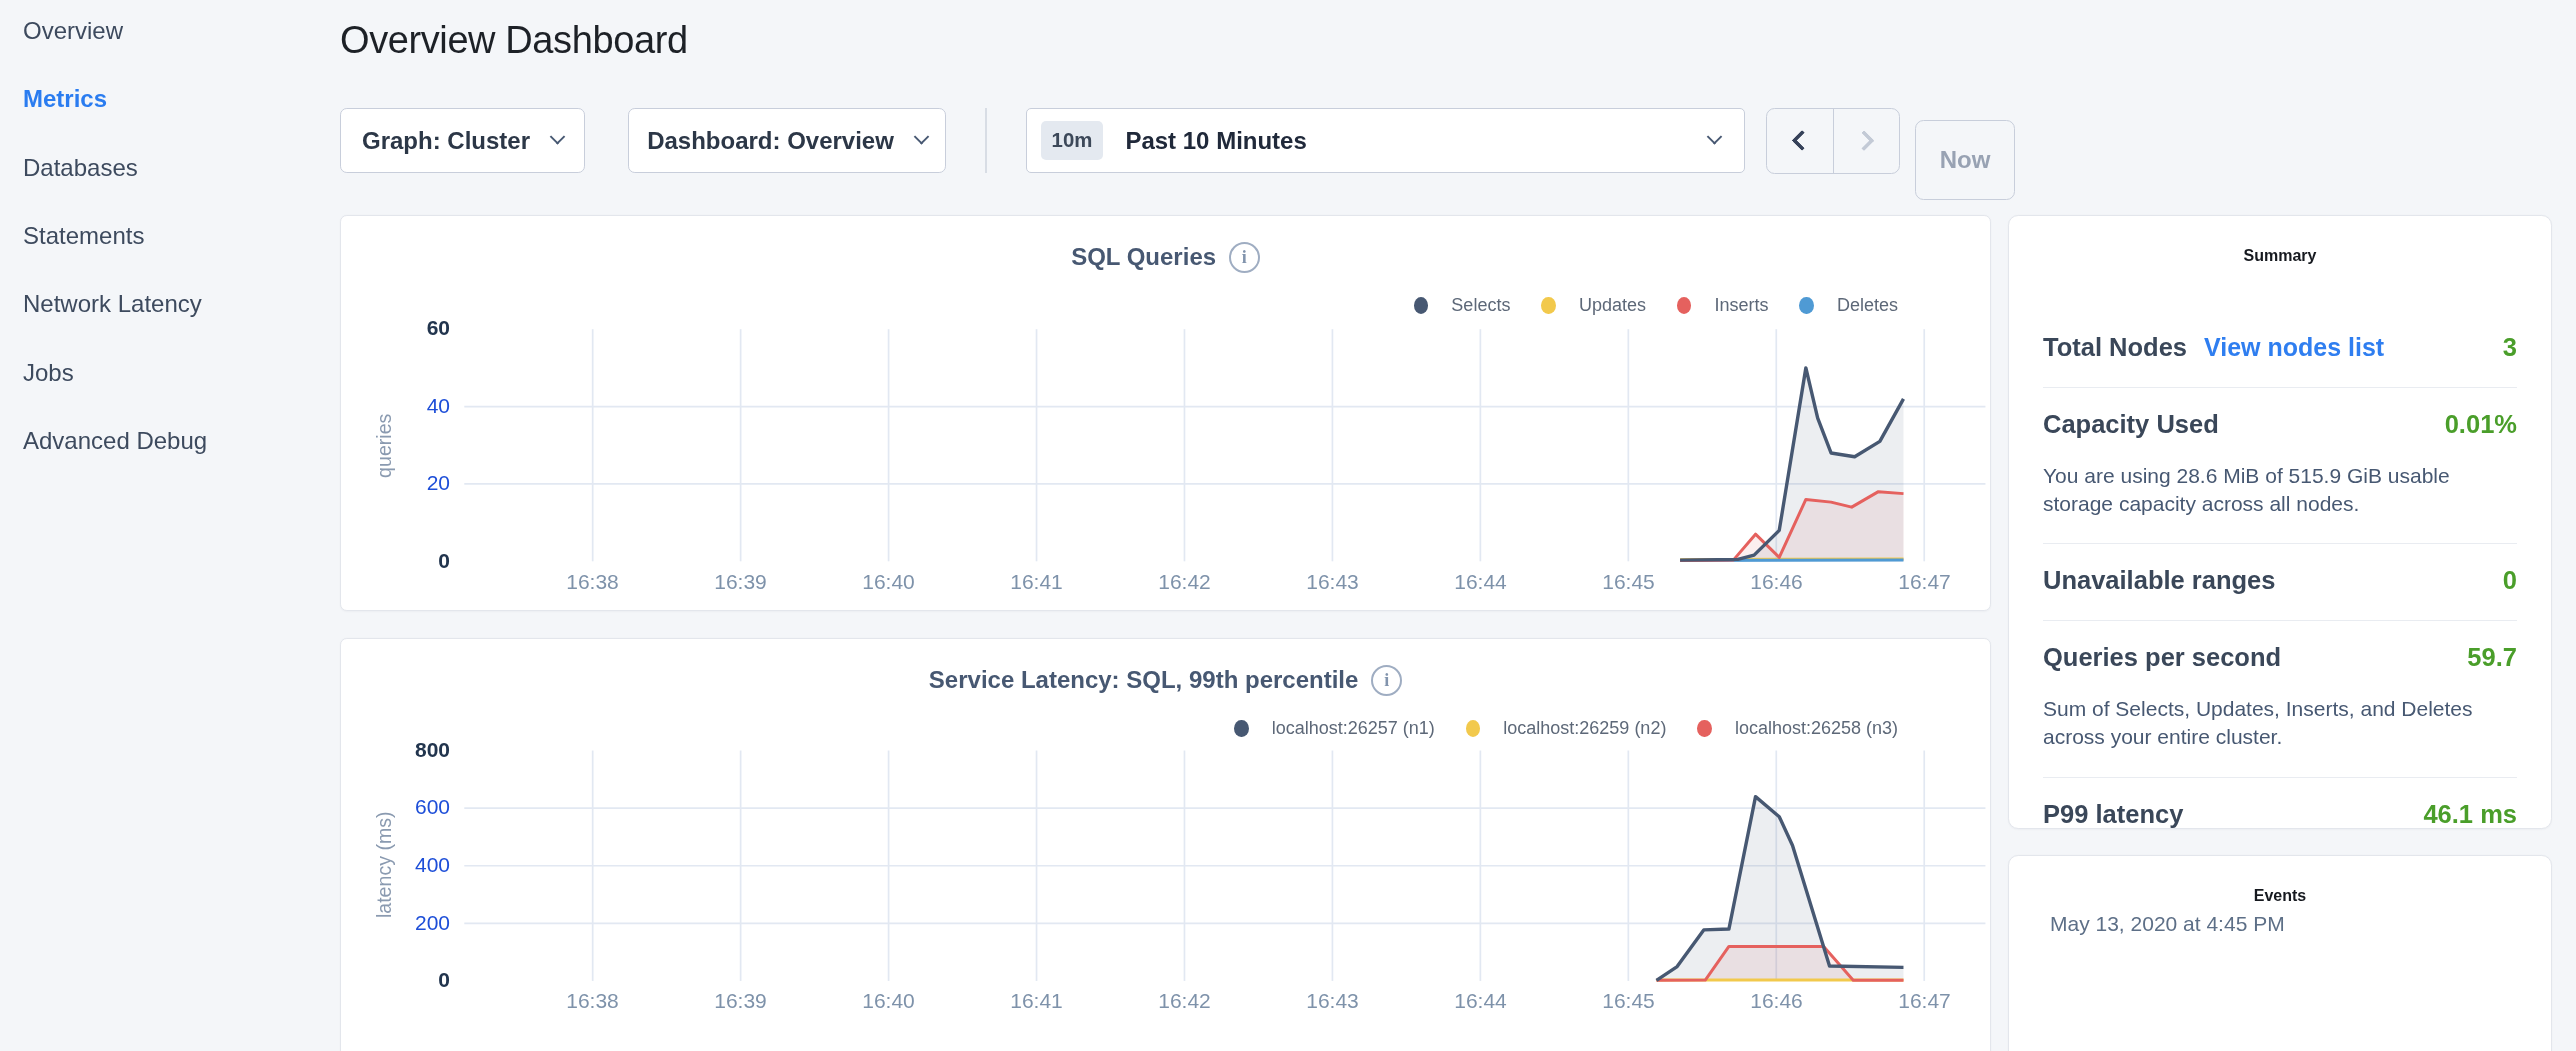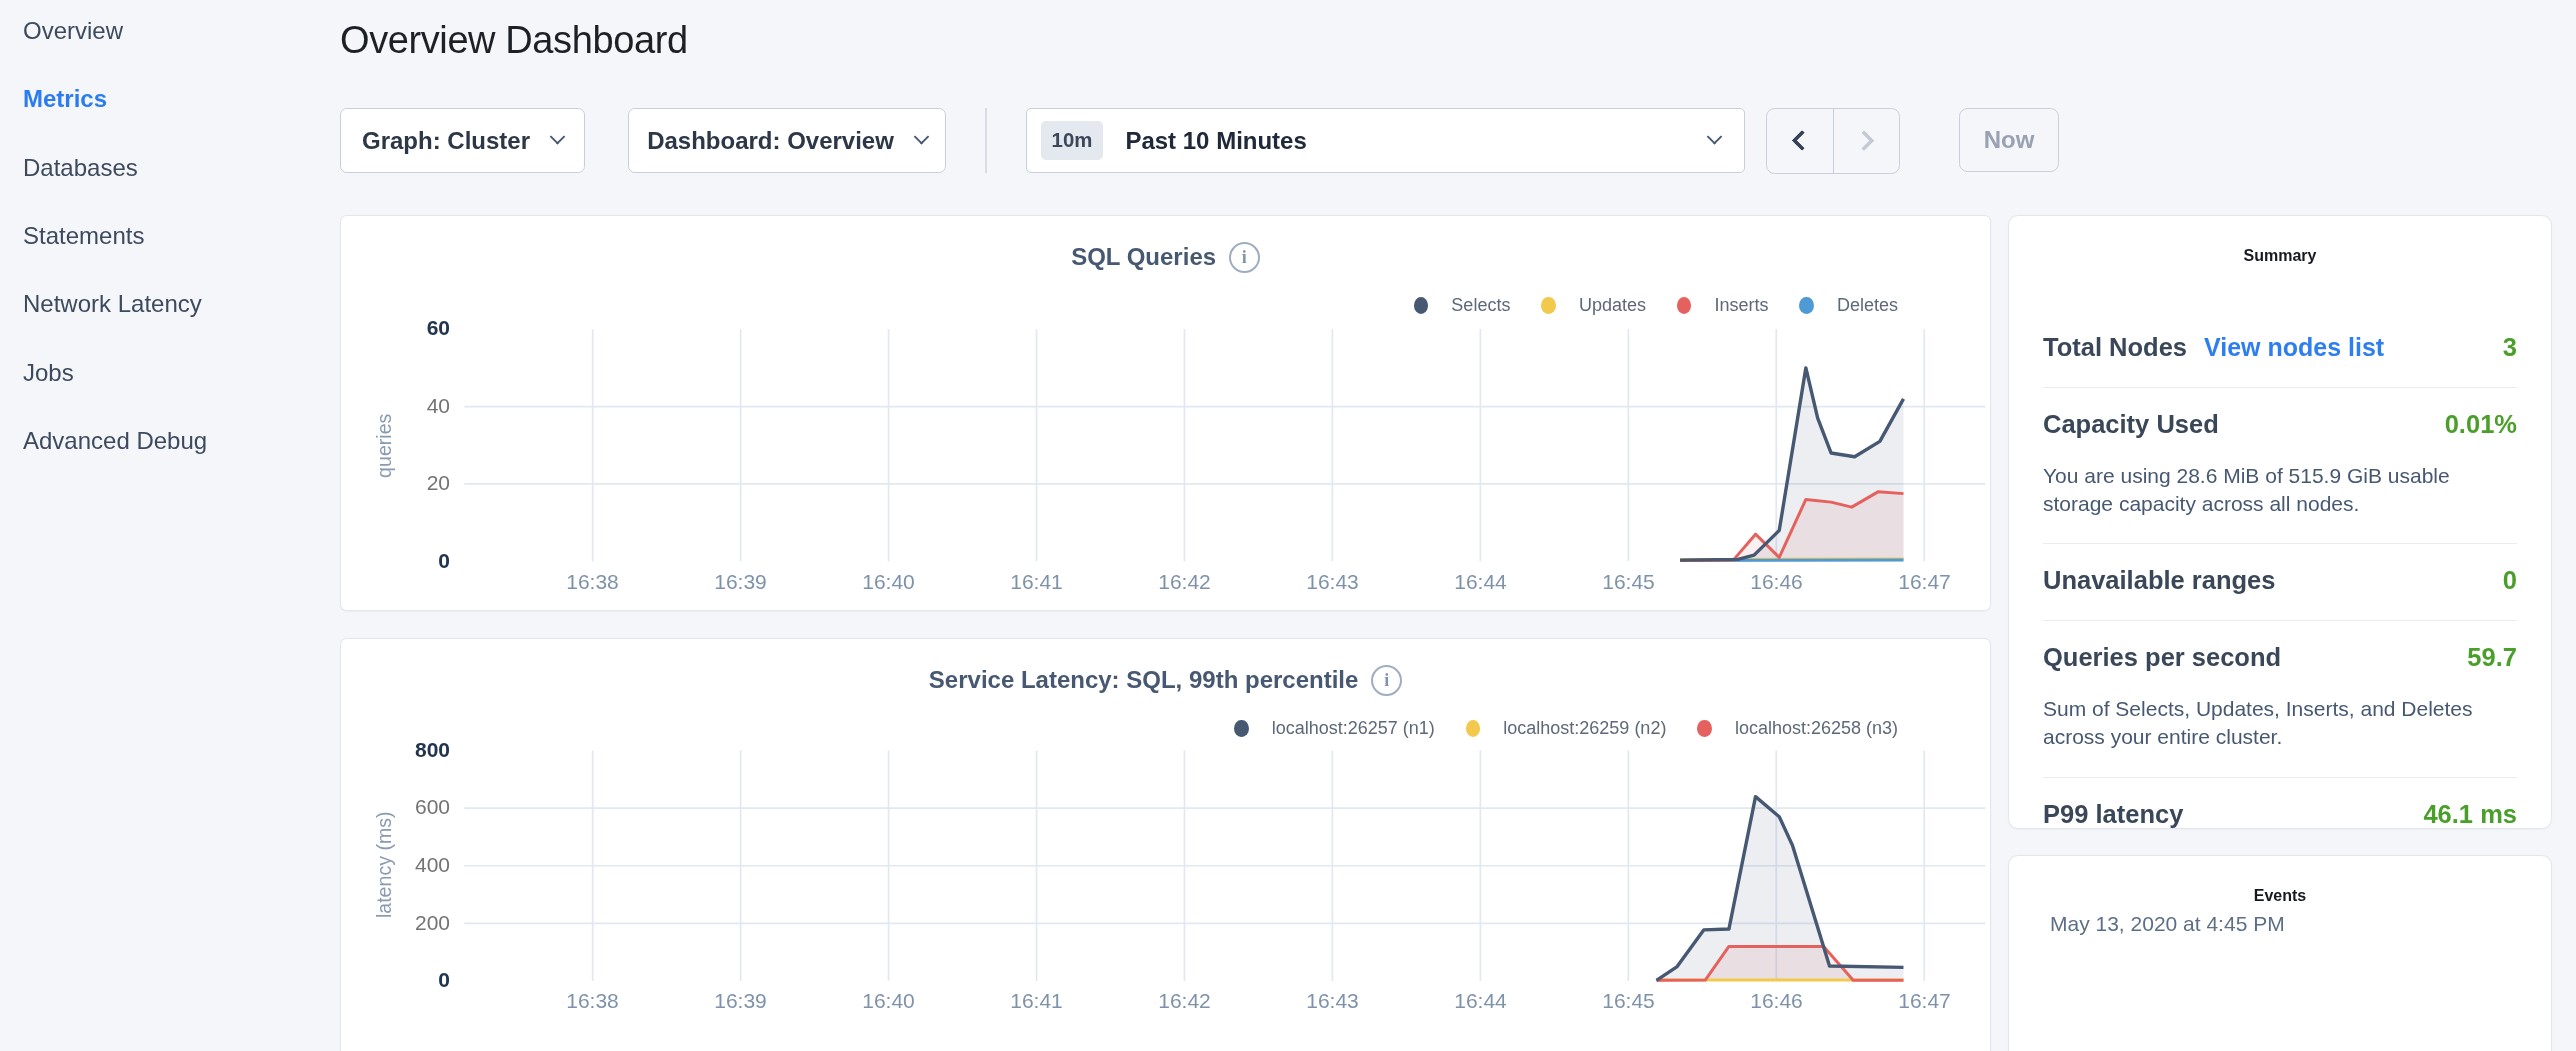--- a/index.html
+++ b/index.html
@@ -54,24 +54,24 @@
 
   .range-group {
     position: absolute; left: 1766px; top: 108px; width: 134px; height: 66px;
     border: 1.7px solid #c8cedb; border-radius: 8.5px; display: flex;
   }
   .range-half { flex: 1; display: flex; align-items: center; justify-content: center; cursor: pointer; }
   .range-half:first-child { border-right: 1.7px solid #c8cedb; }
   .arrow-left  { width: 15.3px; height: 15.3px; border-left: 4.3px solid #36425a; border-bottom: 4.3px solid #36425a; transform: rotate(45deg) translate(1.7px,-1.7px); border-radius: 1.7px;}
   .arrow-right { width: 15.3px; height: 15.3px; border-right: 4.3px solid #c3cad6; border-bottom: 4.3px solid #c3cad6; transform: rotate(-45deg) translate(-1.7px,-1.7px); border-radius: 1.7px;}
   .now-btn {
-    position: absolute; left: 1915px; top: 108px; width: 100px; height: 64px;
+    position: absolute; left: 1915px; top: 120px; width: 100px; height: 80px;
     border: 1.7px solid #c8cedb; border-radius: 8.5px; background: transparent;
     display: flex; align-items: center; justify-content: center;
-    font-size: 24px; font-weight: 700; color: #98a2b3; cursor: default; margin-left: 44px;
+    font-size: 24px; font-weight: 700; color: #98a2b3; cursor: default;
   }
 
   
   .card {
     position: absolute; background: #fff;
     border: 1.7px solid #e3e6ec; border-radius: 6.8px;
     box-shadow: 0 0.9px 1.7px rgba(50,60,80,0.04);
   }
   .chart-card-1 { left: 340px; top: 215px; width: 1651px; height: 396px; }
   .chart-card-2 { left: 340px; top: 638px; width: 1651px; height: 442px; }
@@ -87,21 +87,21 @@
     display: inline-flex; align-items: center; justify-content: center; cursor: pointer;
   }
   .legend {
     position: absolute; right: 92px; top: 77px; height: 24px;
     display: flex; align-items: center; gap: 31px;
   }
   .legend-item { display: flex; align-items: center; gap: 23px; cursor: pointer; }
   .legend-dot { width: 14.5px; height: 17px; border-radius: 50%; }
   .legend-label { font-size: 18px; color: #5d6878; }
 
-  .ytick { position: absolute; left: 0; width: 109px; text-align: right; font-size: 21px; color: #737373; }
+  .ytick { position: absolute; left: 0; width: 109px; text-align: right; font-size: 21px; color: #1d4ed8; }
   .ytick.strong { color: #22354e; font-weight: 700; }
   .xtick { position: absolute; width: 119px; text-align: center; font-size: 21px; color: #7e92aa; }
   .axis-ylabel {
     position: absolute; width: 187px; height: 25.5px; text-align: center;
     transform: rotate(-90deg); font-size: 19.6px; color: #8a9ab0;
   }
   .plot-svg { position: absolute; left: 0; top: 0; }
 
   
   .summary-card { left: 2008px; top: 215px; width: 544px; height: 614px; border-radius: 10.2px; padding: 0 34px; }

